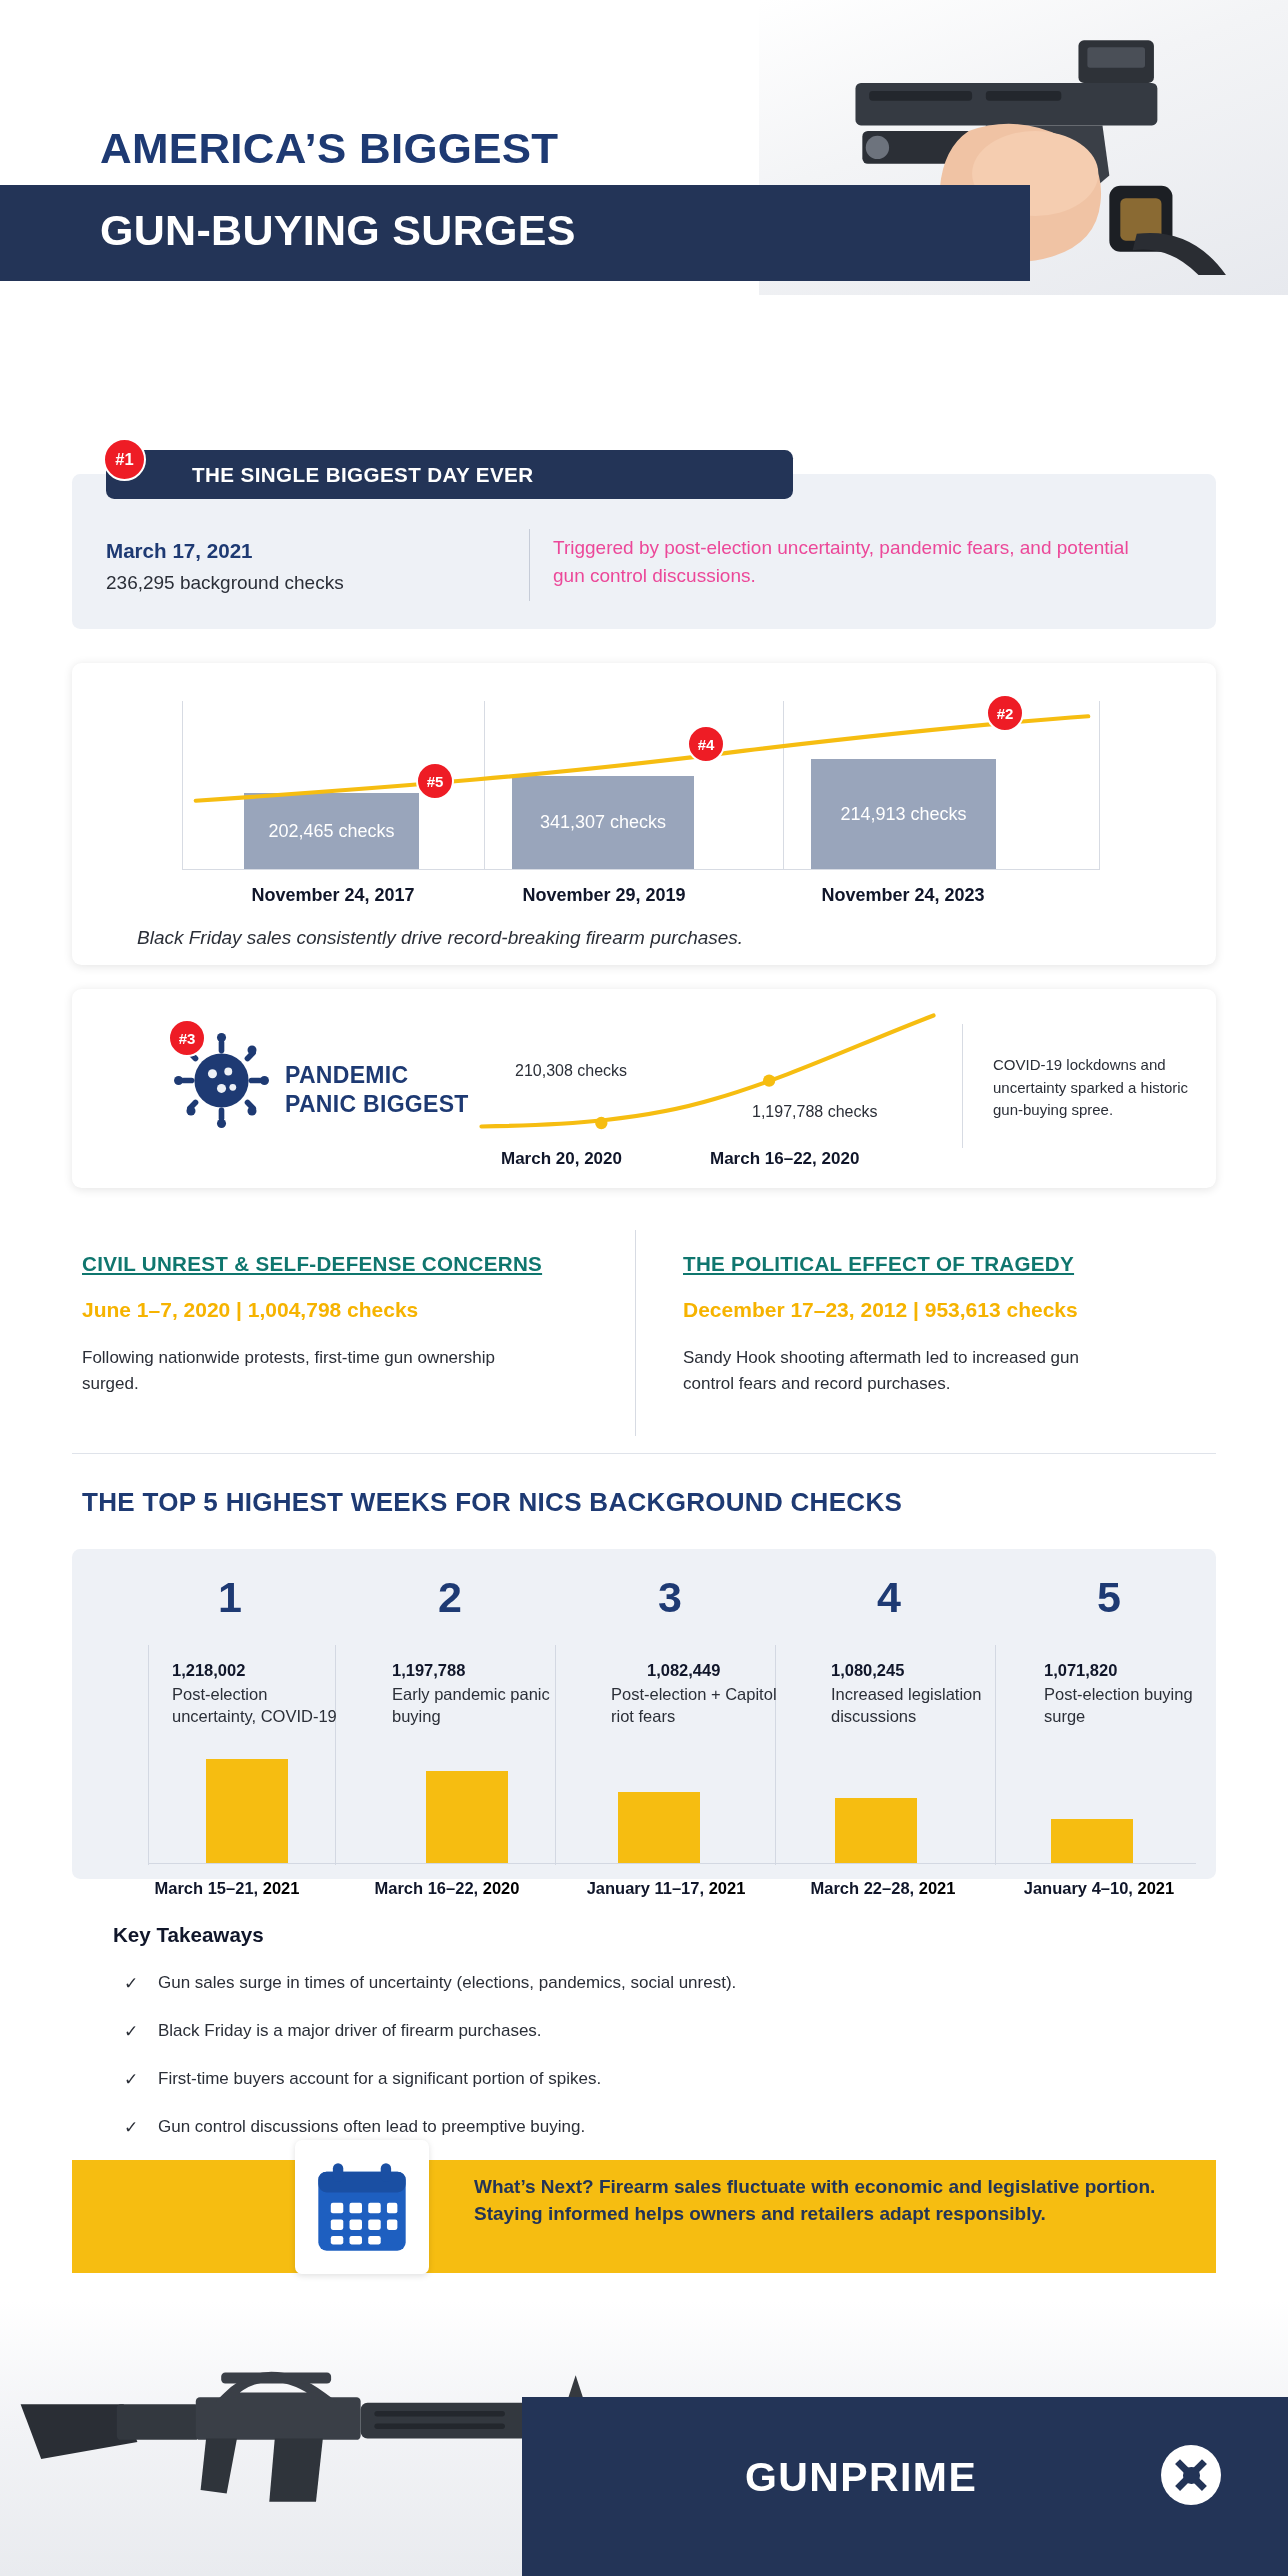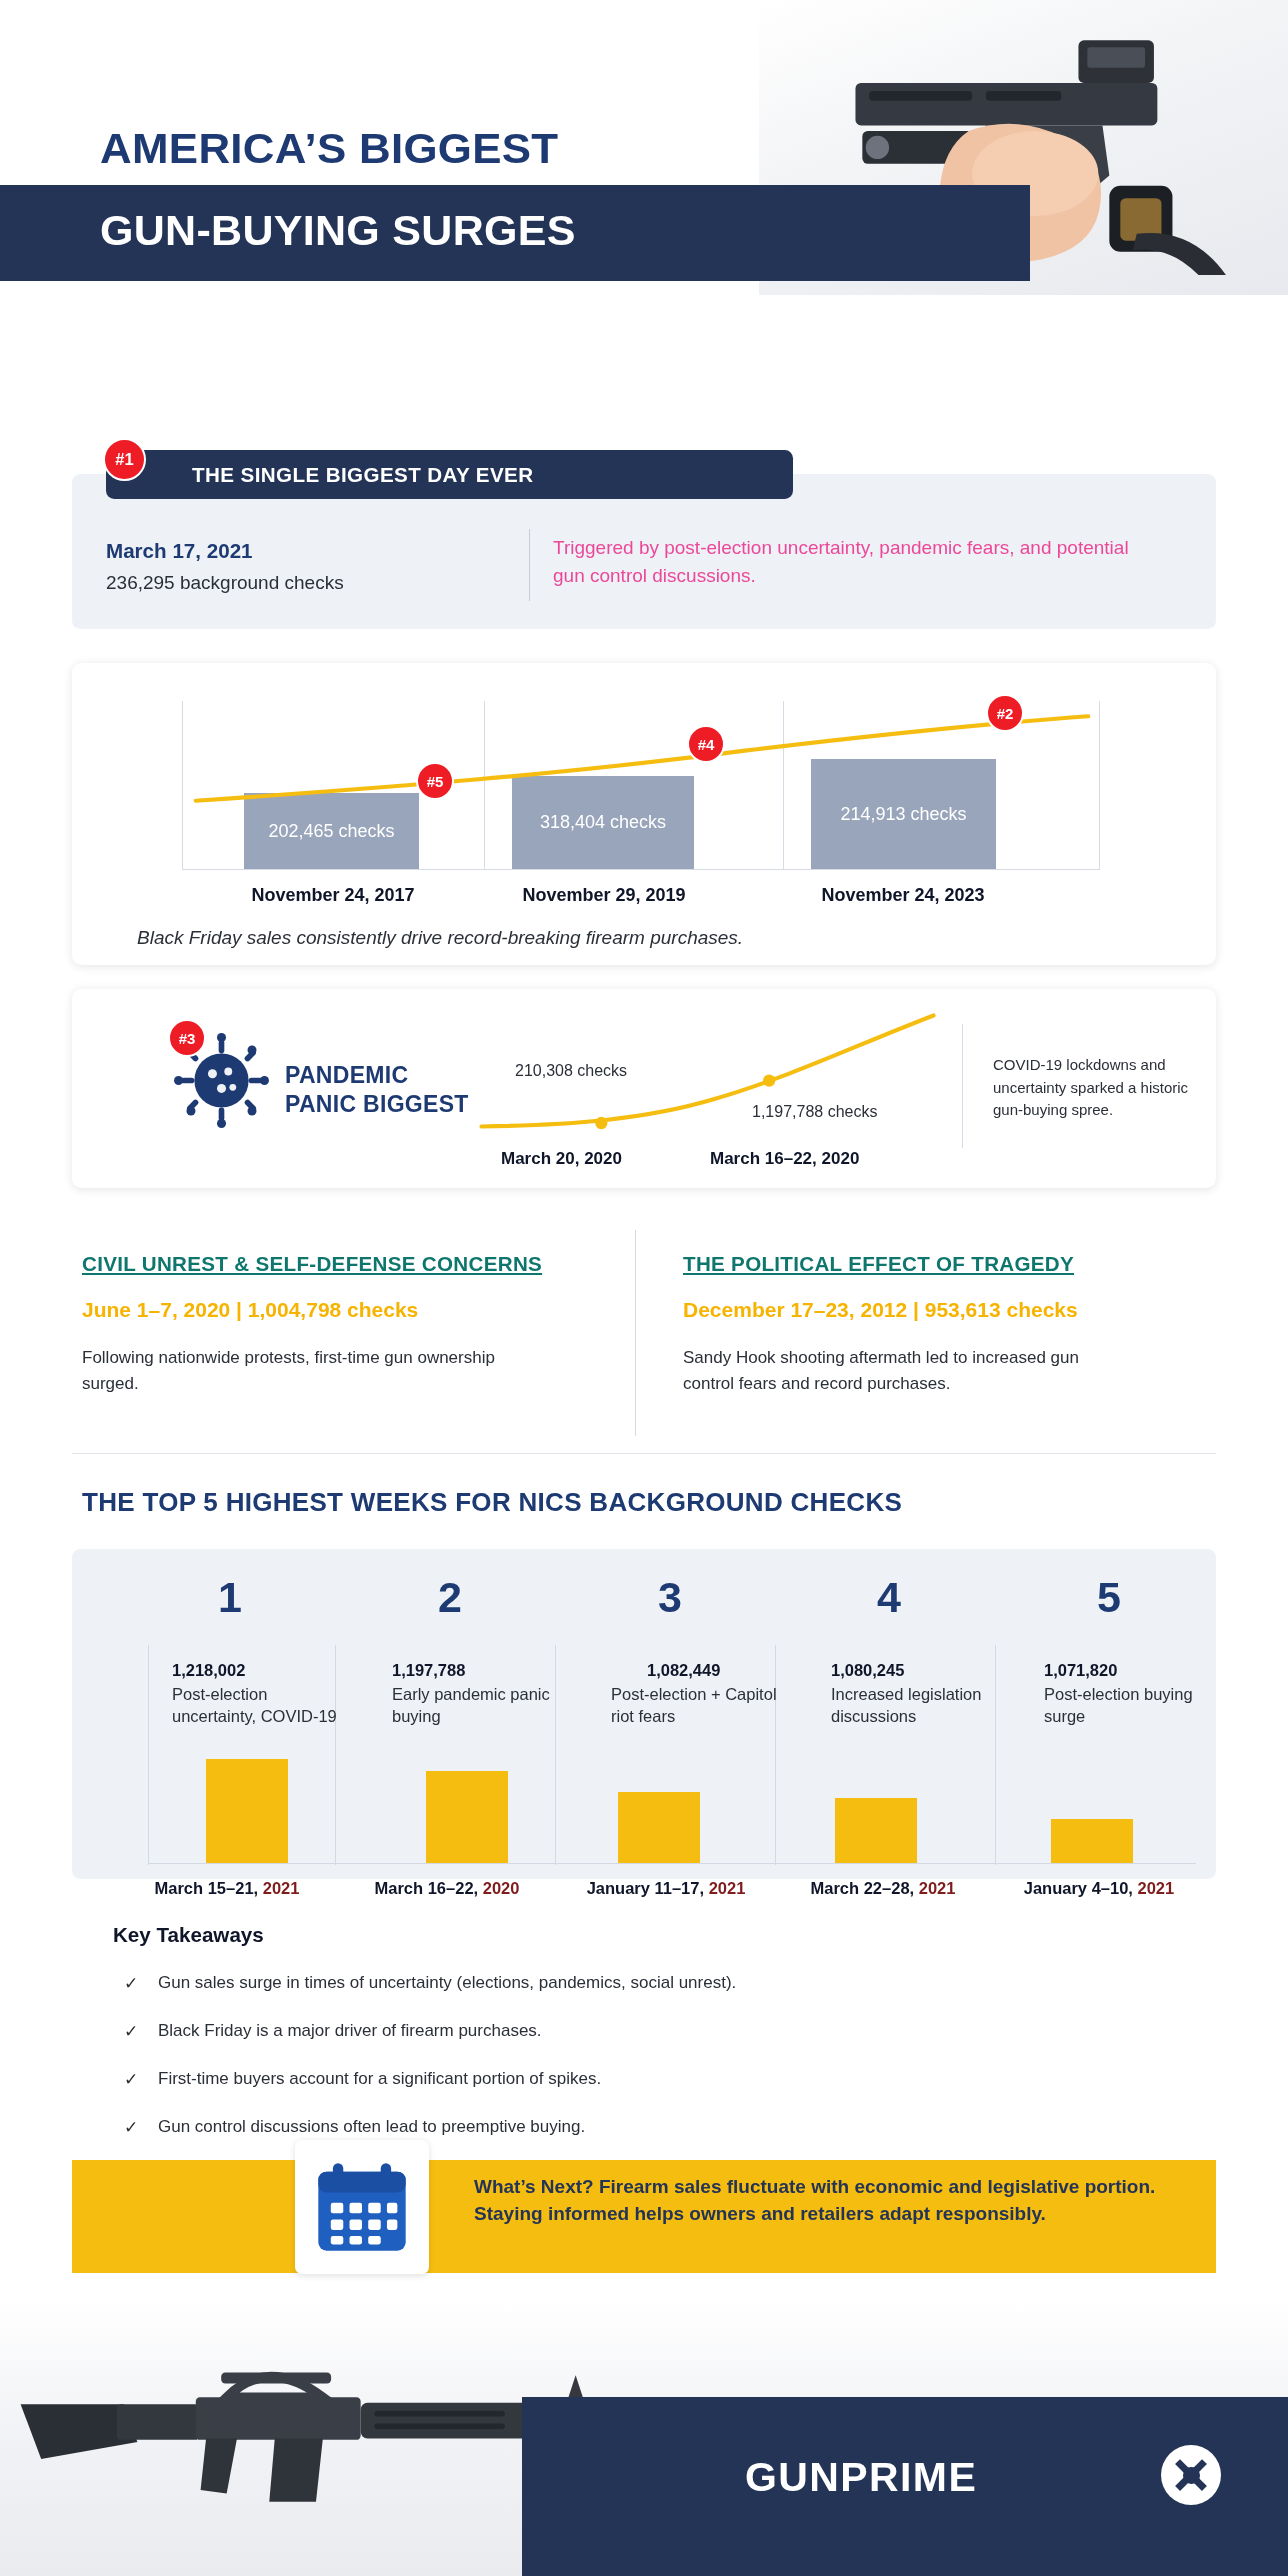--- a/index.html
+++ b/index.html
@@ -166,21 +166,21 @@
   }
   .t5-desc {
     position: absolute; font-size: 16.5px; color: #2b2f38; line-height: 1.35; width: 179px;
   }
   .t5-bar { position: absolute; background: #f6bd11; }
   .t5-sep { position: absolute; width: 1.4px; background: #d3d8e2; }
   .t5-date {
     position: absolute; font-size: 16.5px; font-weight: 800; color: #10162a;
     text-align: center; width: 220px;
   }
-  .t5-date .yr { color: #7f1d1d; }
+  .t5-date .yr { color: #000000; }
 
   
   .kt-title {
     position: absolute; left: 113px; top: 1923px;
     font-size: 20.6px; font-weight: 800; color: #10162a;
   }
   .kt-item {
     position: absolute; left: 158px; font-size: 17px; color: #2b2f38;
   }
   .kt-check { position: absolute; left: 124px; font-size: 17px; color: #2b2f38; }
@@ -282,21 +282,21 @@
   <div class="axis-v" style="left:182px; top:701px; width:1.4px; height:168px;"></div>
   <div class="axis-v" style="left:484px; top:701px; width:1.4px; height:168px;"></div>
   <div class="axis-v" style="left:783px; top:701px; width:1.4px; height:168px;"></div>
   <div class="axis-v" style="left:1099px; top:701px; width:1.4px; height:168px;"></div>
   <div class="axis-v" style="left:182px; top:869px; width:918px; height:1.4px;"></div>
 
   <div class="bf-bar" style="left:244px; top:793px; width:175px; height:76px;">
     <span>202,465  checks</span>
   </div>
   <div class="bf-bar" style="left:512px; top:776px; width:182px; height:93px;">
-    <span>318,404 checks</span>
+    <span>341,307 checks</span>
   </div>
   <div class="bf-bar" style="left:811px; top:759px; width:185px; height:110px;">
     <span>214,913 checks</span>
   </div>
 
   <svg style="position:absolute;left:182px;top:701px;width:920px;height:172px;" viewBox="0 0 1340 250">
     <path d="M20 145 C 300 126, 560 106, 820 72 C 1020 48, 1180 32, 1320 22" fill="none" stroke="#f6bd11" stroke-width="6" stroke-linecap="round"></path>
   </svg>
 
   <div class="badge badge-sm" style="left:416px; top:762px;">#5</div>

